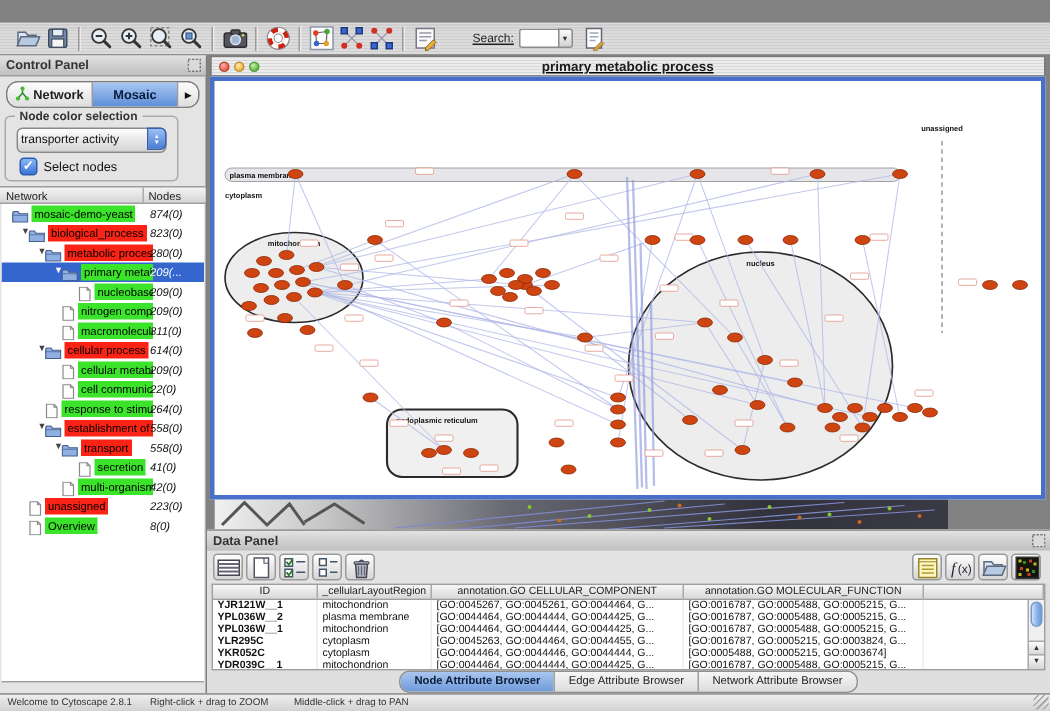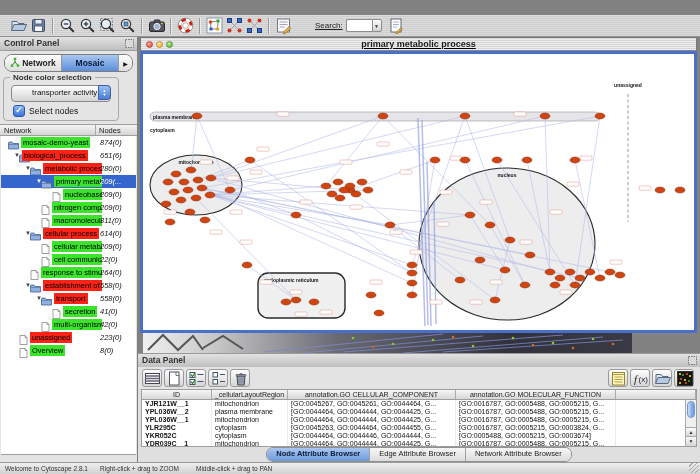--- a/index.html
+++ b/index.html
@@ -40,21 +40,21 @@
     border-radius:8px;overflow:hidden;background:#f4f4f4;}
   .cp-tab{flex:1;display:flex;align-items:center;justify-content:center;font-size:8.5px;font-weight:bold;
     color:#222;background:linear-gradient(#fdfdfd,#dedede);border-right:1px solid #9a9a9a;gap:2px;}
   .cp-tab.sel{background:linear-gradient(#a9c7f1,#5d8ed9);color:#081c3c;}
   .cp-tab-arrow{width:13px;display:flex;align-items:center;justify-content:center;font-size:6px;
     background:linear-gradient(#fdfdfd,#dedede);color:#111;}
   .cp-group{position:absolute;left:3px;right:18px;top:40px;height:42px;border:1px solid #aaa;border-radius:4px;}
   .cp-group-label{position:absolute;top:-5px;left:6px;background:#e4e4e4;padding:0 3px;font-size:8px;
     font-weight:bold;color:#333;}
   .combo{position:absolute;left:7px;right:7px;top:7px;height:15px;border:1px solid #8a8a8a;border-radius:4px;
-    background:linear-gradient(#fdfdfd,#d3d3d3);font-size:8px;line-height:14px;padding-left:20px;color:#111;}
+    background:linear-gradient(#fdfdfd,#d3d3d3);font-size:8px;line-height:14px;padding-left:2px;color:#111;}
   .combo-btn{position:absolute;right:-1px;top:-1px;width:13px;height:15px;border:1px solid #3a62aa;
     border-radius:0 4px 4px 0;background:linear-gradient(#9cc0f2,#4a7cd6);color:#fff;font-size:4px;
     line-height:4px;text-align:center;padding-top:3px;box-sizing:border-box;}
   .cb-row{position:absolute;left:9px;top:27px;display:flex;align-items:center;gap:4px;}
   .cb{width:10px;height:10px;border:1px solid #2a5ab0;border-radius:3px;
     background:linear-gradient(#8ab6f4,#3a74d8);color:#fff;font-size:9px;line-height:9px;text-align:center;font-weight:bold;}
   .cb-label{font-size:8.5px;color:#111;}
   .tree-header{position:absolute;left:0;right:0;top:87px;height:12px;background:linear-gradient(#f4f4f4,#d5d5d5);
     border-top:1px solid #9e9e9e;border-bottom:1px solid #9e9e9e;box-sizing:border-box;font-size:7.5px;color:#222;}
   .tree-header .c1{position:absolute;left:4px;line-height:11px;}
@@ -284,22 +284,22 @@
             </svg></span>
           <span class="tlabel green" style="left:20px;max-width:77px">mosaic-demo-yeast</span>
           <span class="tnodes">874(0)</span>
         </div>
         <div class="tree-row">
           <span class="tri" style="left:13px">▼</span>
           <span class="ticon" style="left:18px"><svg width="11" height="9">
               <path d="M0.5 8 V2 l0.5 -1 h3 l1 1.5 h5.5 V8 Z" fill="#8fb0e0" stroke="#46608e" stroke-width="0.8"></path>
               <path d="M0.5 3.5 h10" stroke="#46608e" stroke-width="0.5"></path>
             </svg></span>
-          <span class="tlabel red" style="left:21px;max-width:66px">biological_process</span>
-          <span class="tnodes">651(6)</span>
+          <span class="tlabel red" style="left:31px;max-width:66px">biological_process</span>
+          <span class="tnodes">823(0)</span>
         </div>
         <div class="tree-row">
           <span class="tri" style="left:24px">▼</span>
           <span class="ticon" style="left:29px"><svg width="11" height="9">
               <path d="M0.5 8 V2 l0.5 -1 h3 l1 1.5 h5.5 V8 Z" fill="#8fb0e0" stroke="#46608e" stroke-width="0.8"></path>
               <path d="M0.5 3.5 h10" stroke="#46608e" stroke-width="0.5"></path>
             </svg></span>
           <span class="tlabel red" style="left:42px;max-width:55px">metabolic process</span>
           <span class="tnodes">280(0)</span>
         </div>

